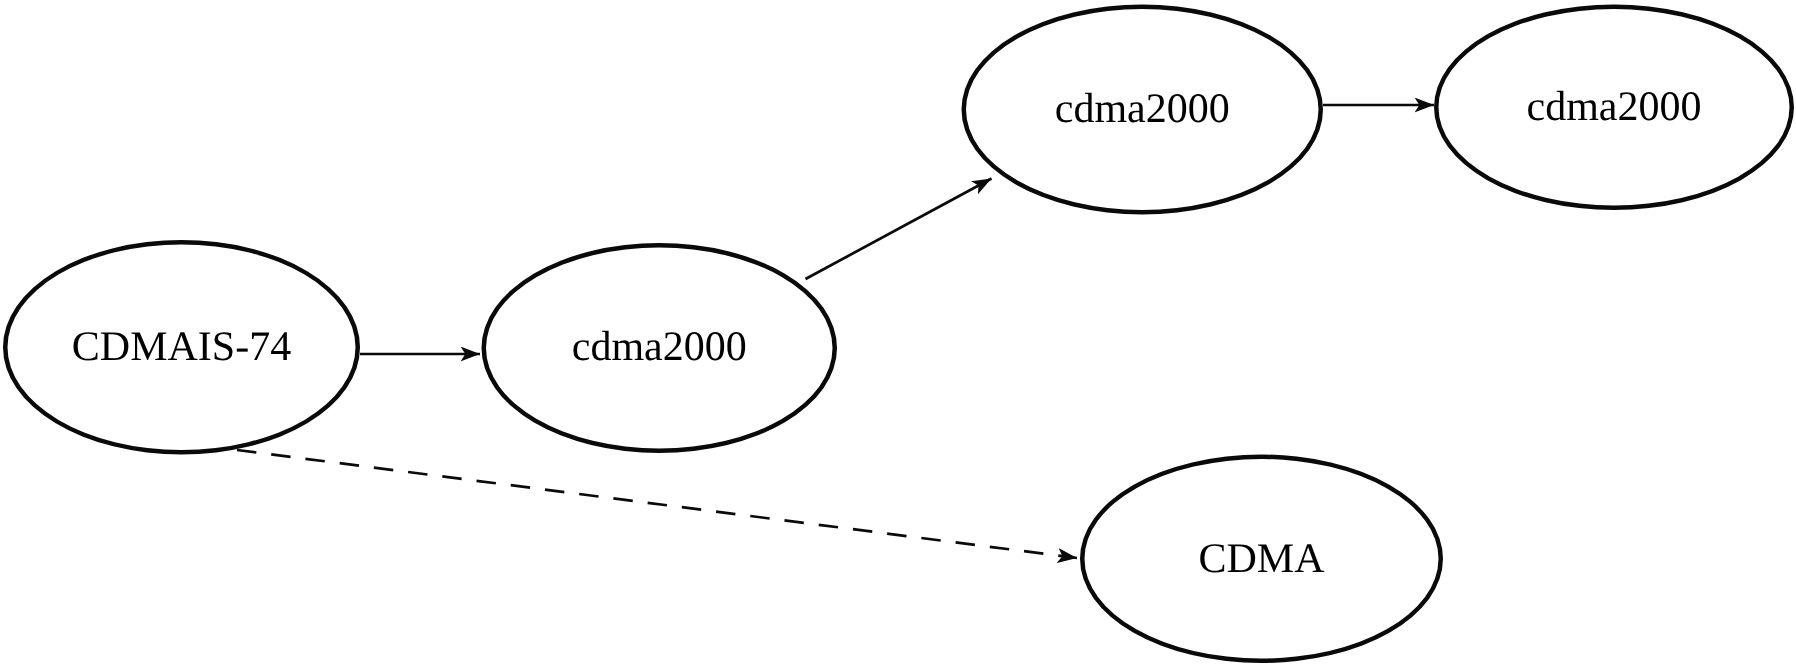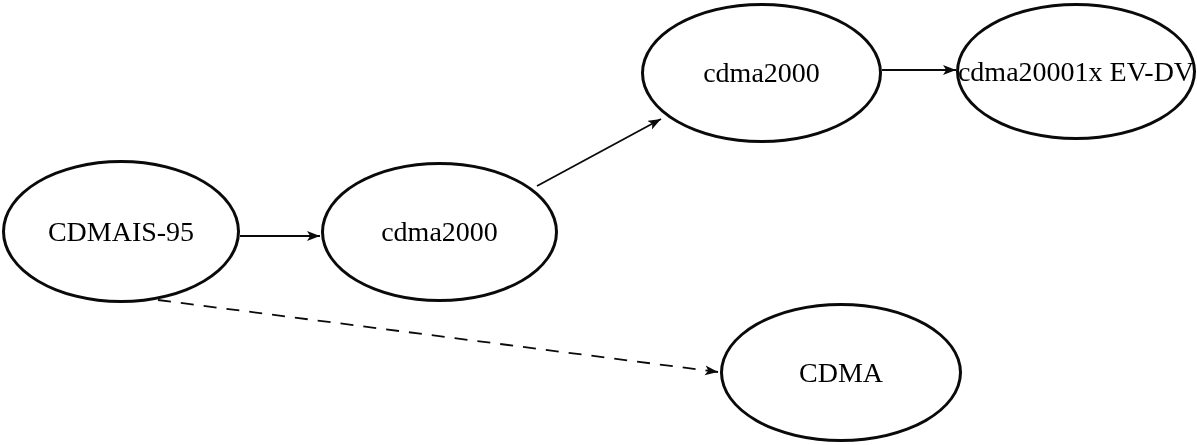--- a/index.html
+++ b/index.html
@@ -61,33 +61,32 @@
 
     <line x1="537" y1="186" x2="661" y2="119" stroke="#0a0a0a" stroke-width="1.8" marker-end="url(#arrowhead)"></line>
 
     <line x1="882" y1="70" x2="956" y2="70" stroke="#0a0a0a" stroke-width="1.8" marker-end="url(#arrowhead)"></line>
 
     <line x1="158" y1="300" x2="718" y2="372" stroke="#0a0a0a" stroke-width="1.8" stroke-dasharray="13 10" marker-end="url(#arrowhead)"></line>
   </svg>
 
   <div class="node n-is95">
     <span>CDMA</span>
-    <span>IS-95</span>
+    <span>IS-74</span>
   </div>
 
   <div class="node n-1xrtt">
     <span>cdma2000</span>
   </div>
 
   <div class="node n-evdo">
     <span>cdma2000</span>
   </div>
 
   <div class="node n-evdv">
     <span>cdma2000</span>
-    <span>1x EV-DV</span>
   </div>
 
   <div class="node n-3x5x">
     <span>CDMA</span>
   </div>
 
 </div>
 
 </body></html>

